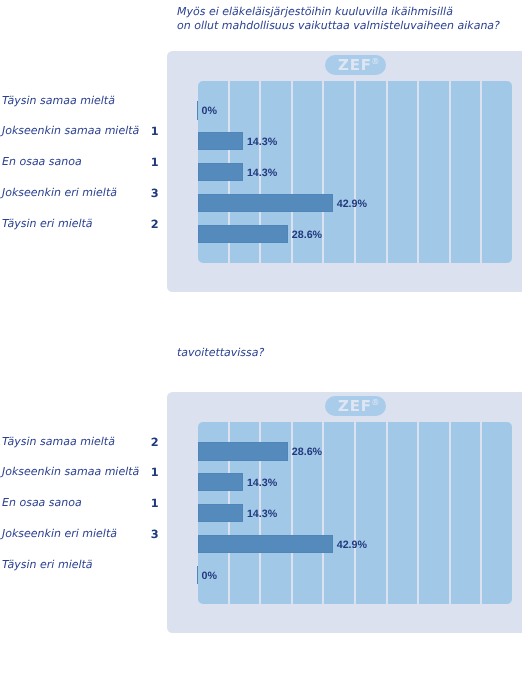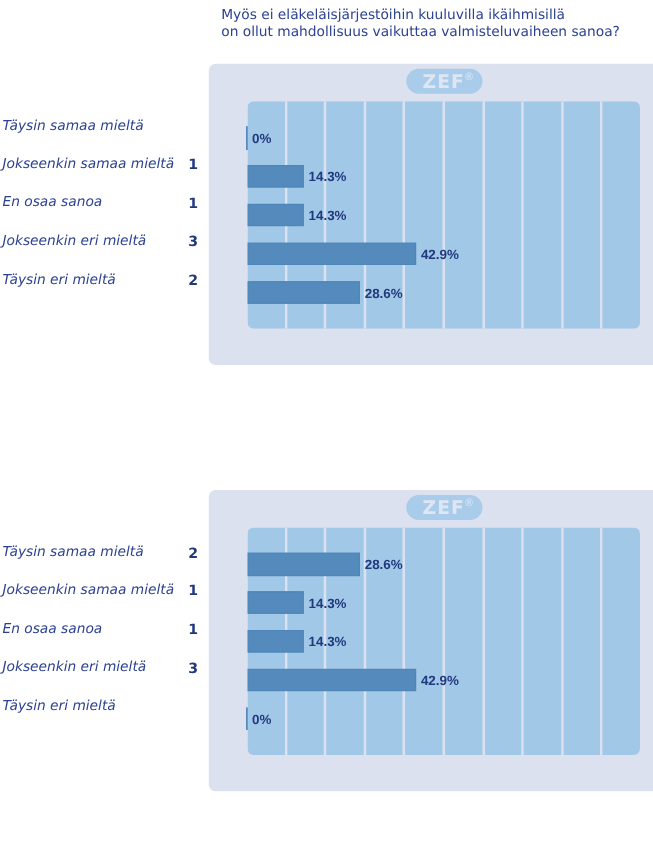--- a/index.html
+++ b/index.html
@@ -6,21 +6,21 @@
   html,body{margin:0;padding:0;}
   body{
     width:522px;height:682px;background:#ffffff;overflow:hidden;
     font-family:"DejaVu Sans",sans-serif;
     -webkit-font-smoothing:antialiased;
     text-rendering:geometricPrecision;
   }
   .chart-block{position:absolute;left:0;width:522px;}
   .q-title{
     position:absolute;left:177px;top:4.5px;width:340px;
-    font-size:11px;color:#2C4291;
+    font-size:11px;color:#2C4291;font-style:italic;
   }
   .q-title-line{line-height:14.9px;white-space:nowrap;}
   .txt{filter:opacity(1);}
   .panel{
     position:absolute;left:147px;top:51px;width:375px;height:241px;
     background:#DCE1EF;border-radius:5.5px;margin-left:20px;
   }
   .zef-logo{
     position:absolute;left:157.5px;top:3.5px;width:61px;height:20.5px;
     background:#A8CCEA;border-radius:10.25px;
@@ -57,21 +57,21 @@
     font-size:11.3px;line-height:14px;font-weight:bold;color:#21397D;text-align:left;
   }
 </style>
 </head>
 <body>
 
 <div id="root">
     <div class="chart-block" style="top: 0px;">
       <div class="q-title">
         <div class="q-title-line"><span class="txt">Myös ei eläkeläisjärjestöihin kuuluvilla ikäihmisillä</span></div>
-        <div class="q-title-line"><span class="txt">on ollut mahdollisuus vaikuttaa valmisteluvaiheen sanoa?</span></div>
+        <div class="q-title-line"><span class="txt">on ollut mahdollisuus vaikuttaa valmisteluvaiheen aikana?</span></div>
       </div>
       <div class="panel">  
         <div class="zef-logo">    
           <span class="zt">ZEF</span>    
           <span class="zr">®</span>  
         </div>  
         <div class="colsclip">    
           <div class="cols">
             <div class="col"></div>
             <div class="col"></div>
@@ -116,20 +116,21 @@
       <div class="count" style="top:125.30px;left:150.7px;width:12px"><span class="txt">1</span></div>
       <div class="axis-label" style="top:155.10px"><span class="txt">En osaa sanoa</span></div>
       <div class="count" style="top:156.10px;left:150.7px;width:12px"><span class="txt">1</span></div>
       <div class="axis-label" style="top:185.90px"><span class="txt">Jokseenkin eri mieltä</span></div>
       <div class="count" style="top:186.90px;left:150.7px;width:12px"><span class="txt">3</span></div>
       <div class="axis-label" style="top:216.70px"><span class="txt">Täysin eri mieltä</span></div>
       <div class="count" style="top:217.70px;left:150.7px;width:12px"><span class="txt">2</span></div>
     </div>
     <div class="chart-block" style="top: 341px;">
       <div class="q-title">
+        <div class="q-title-line"><span class="txt">tavoitettavissa?</span></div>
       </div>
       <div class="panel">  
         <div class="zef-logo">    
           <span class="zt">ZEF</span>    
           <span class="zr">®</span>  
         </div>  
         <div class="colsclip">    
           <div class="cols">
             <div class="col"></div>
             <div class="col"></div>

